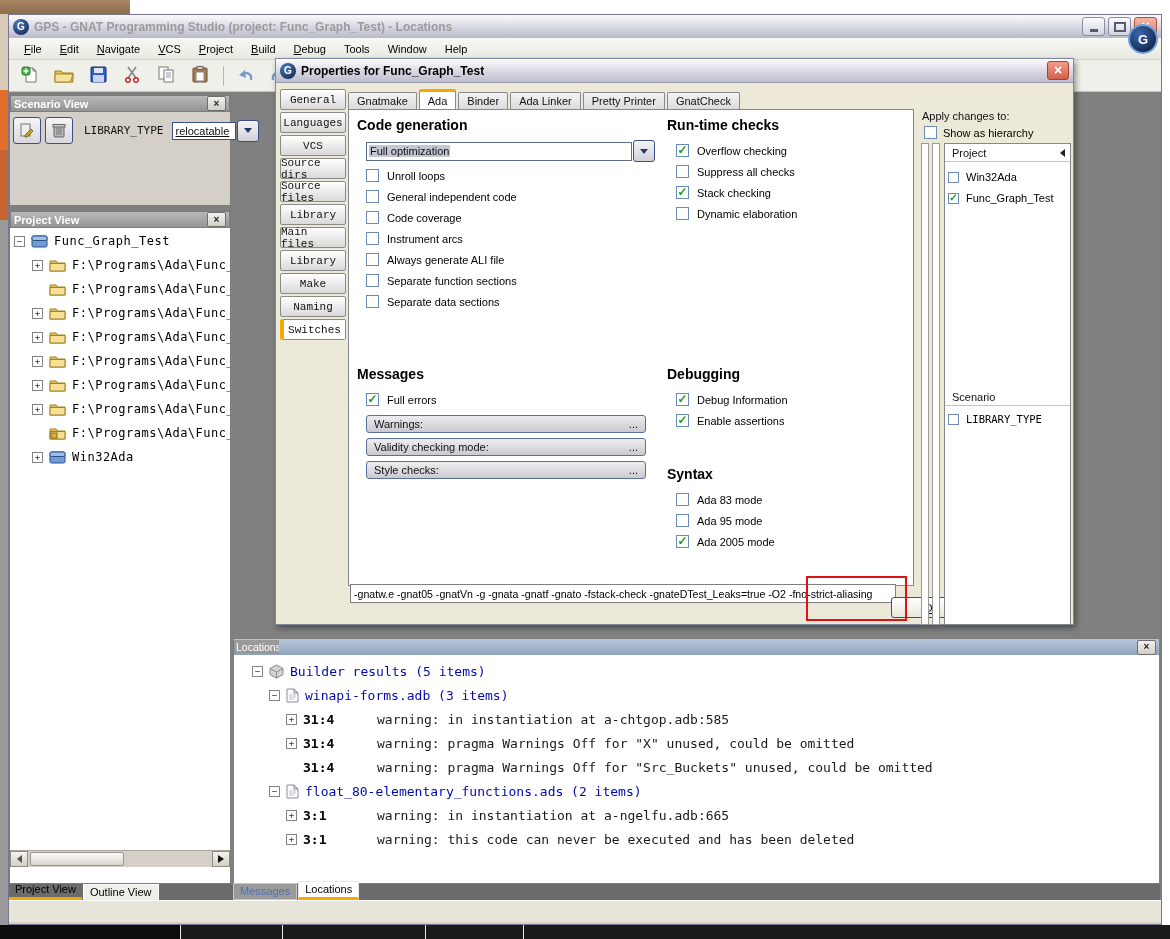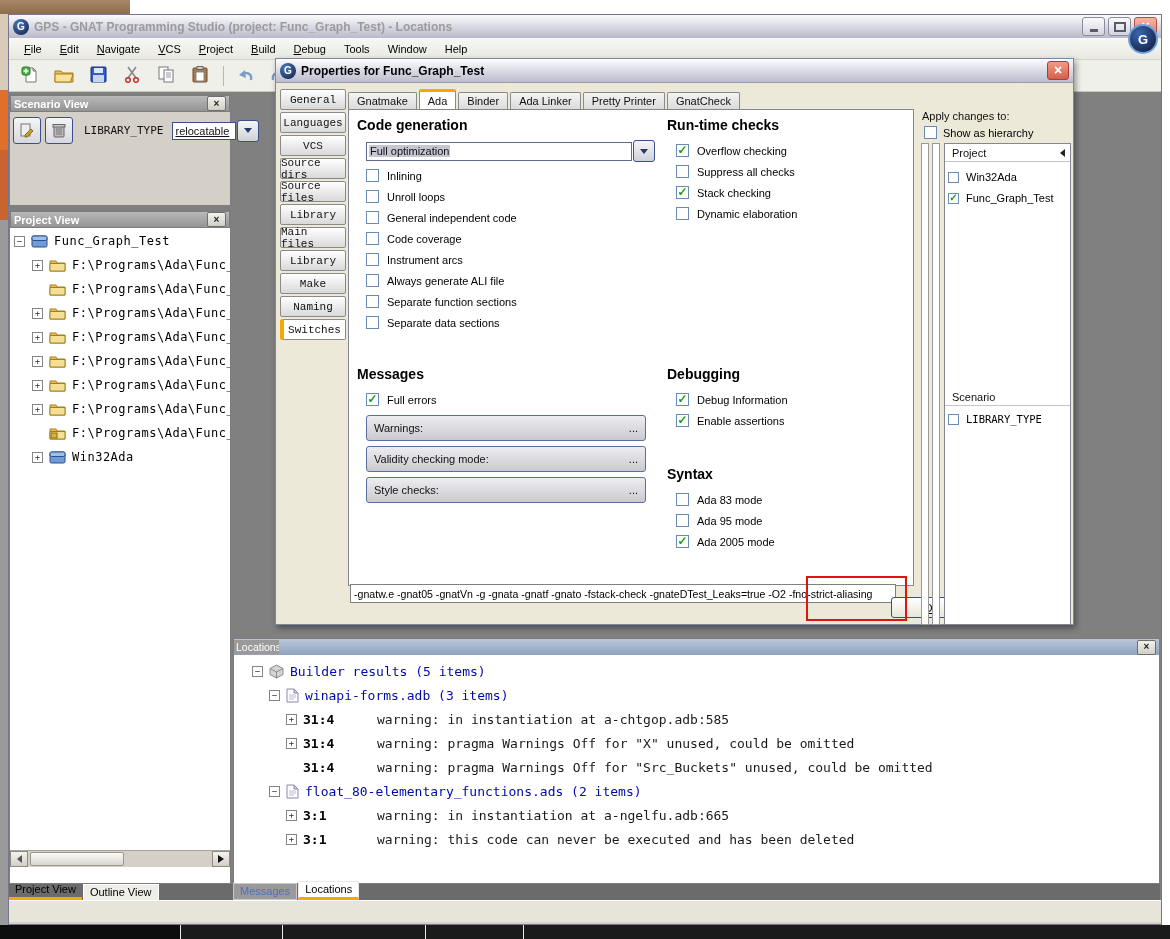--- a/index.html
+++ b/index.html
@@ -131,21 +131,21 @@
   .cb.sm{width:11px;height:11px;}
   .cb.sm.checked::after{font-size:10px;}
   .cb-label{font-size:11px;color:#000;}
 
   #combo-row{display:flex;align-items:center;margin:1px 0 3px 9px;}
   #opt-field{width:266px;height:19px;border:1px solid #5e6b8c;background:#fff;display:flex;align-items:center;
              padding:0 2px;box-sizing:border-box;}
   #opt-field span{background:#c4c7d1;padding:0 1px;font-size:11px;}
   #messages-buttons .bar-btn{width:280px;height:18px;margin:5px 0 0 9px;border:1px solid #5a6fa0;border-radius:3px;
              background:linear-gradient(#eeeef1,#c9c9cf);display:flex;align-items:center;justify-content:space-between;
-             padding:12px 7px;font-size:11px;box-sizing:border-box;gap:32px;}
+             padding:4px 7px;font-size:11px;box-sizing:border-box;gap:32px;}
 
   #cmd-entry{position:absolute;left:74px;top:501px;width:546px;height:19px;background:#fff;border:1px solid #808080;
              box-sizing:border-box;display:flex;align-items:center;padding:0 3px;overflow:hidden;}
   #cmd-entry span{font-size:10.6px;white-space:nowrap;color:#000;}
   #red-box{position:absolute;left:530px;top:493px;width:97px;height:41px;border:2px solid #e01212;z-index:5;}
 
   .xp-btn{position:absolute;width:82px;height:21px;border:1px solid #33527f;border-radius:3px;
           background:linear-gradient(#ffffff,#e9e7da);display:flex;align-items:center;justify-content:center;
           font-size:11px;box-sizing:border-box;}
   #ok-btn{left:615px;top:514px;}
@@ -526,24 +526,20 @@
             <span id="opt-field">
                 <span>Full optimization</span>
               </span>
             <span class="combo-btn">
                 <span class="tri-down"></span>
               </span>
           </div>
           <div id="codegen-checks">
               <div class="chk-row">
                 <span class="cb"></span>
-                <span class="cb-label">Inlining</span>
-              </div>
-              <div class="chk-row">
-                <span class="cb"></span>
                 <span class="cb-label">Unroll loops</span>
               </div>
               <div class="chk-row">
                 <span class="cb"></span>
                 <span class="cb-label">General independent code</span>
               </div>
               <div class="chk-row">
                 <span class="cb"></span>
                 <span class="cb-label">Code coverage</span>
               </div>

